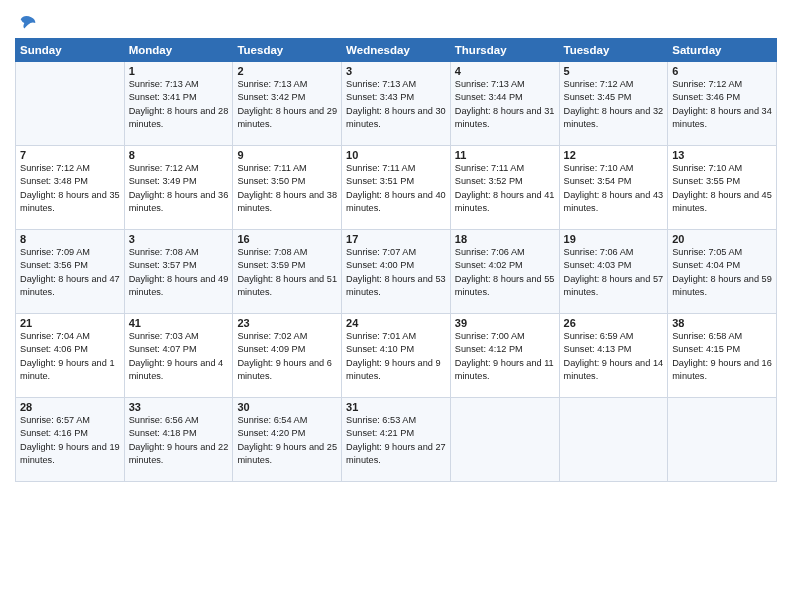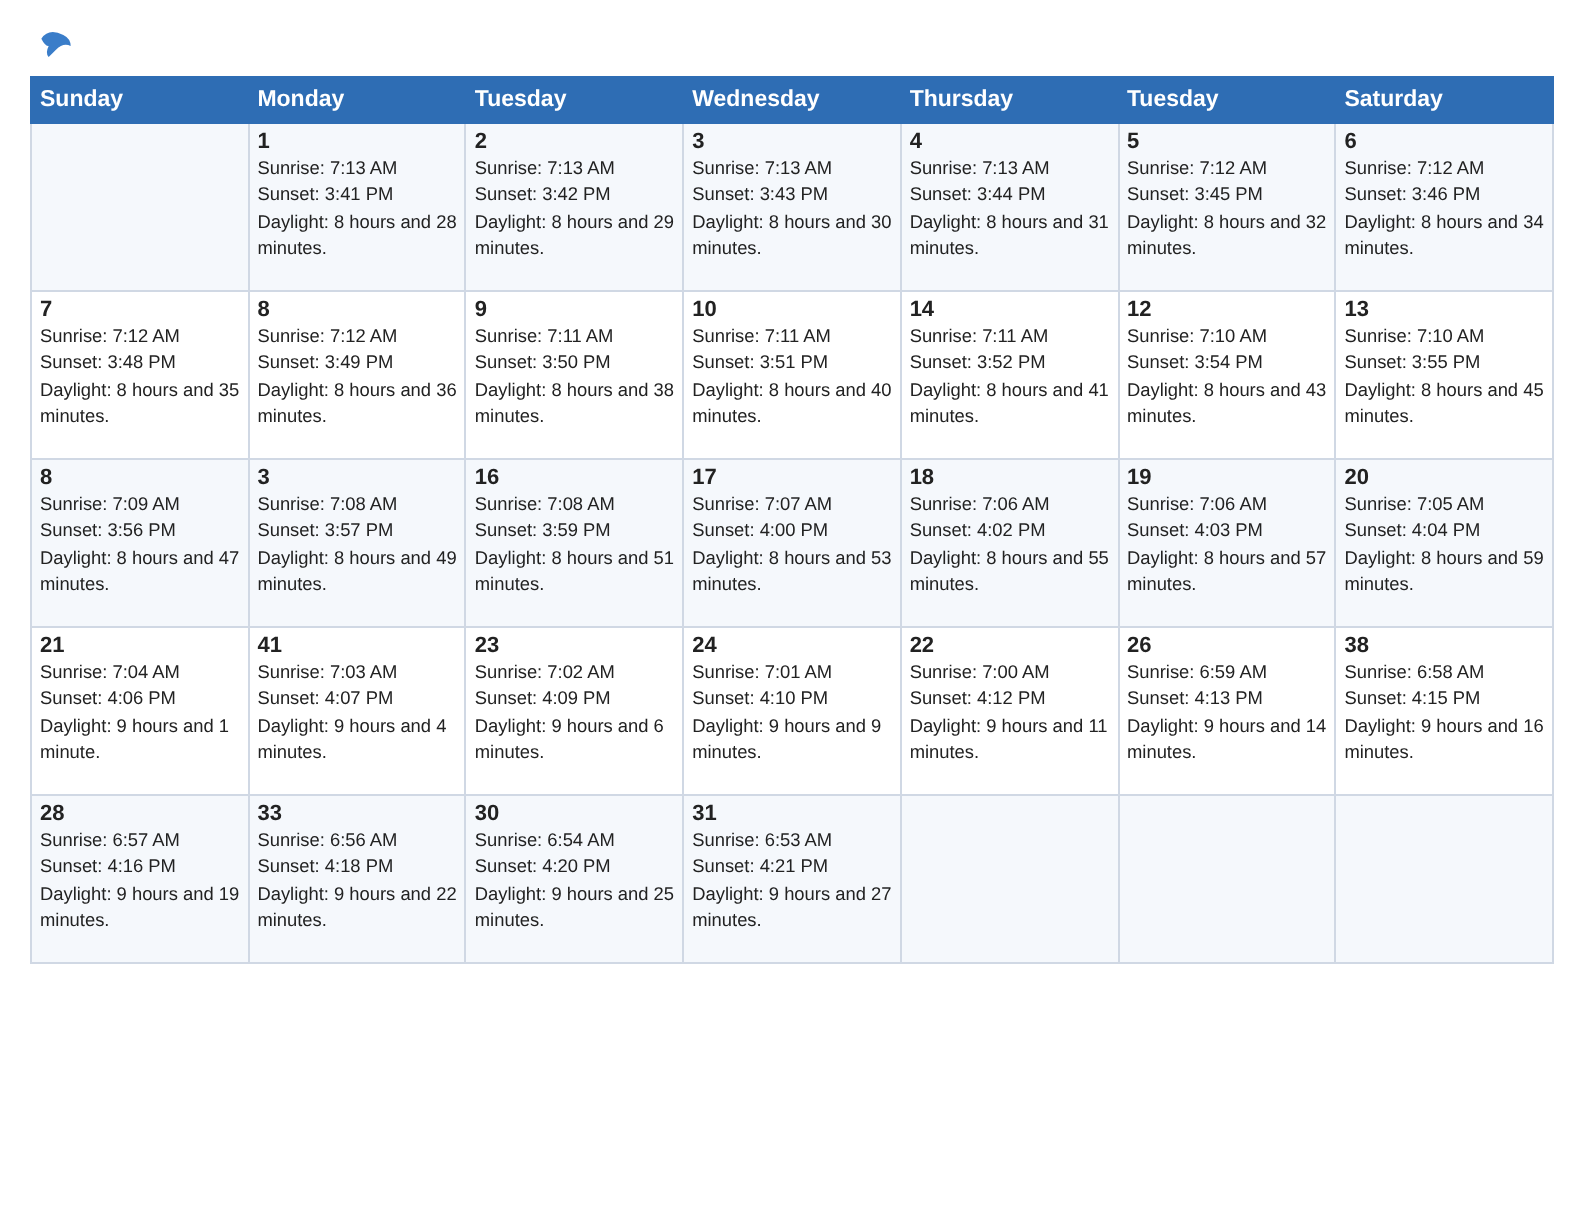--- a/index.html
+++ b/index.html
@@ -170,21 +170,21 @@
           </td>
           <td>
             <span class="day-num">9</span>
             <div class="cell-text">Sunrise: 7:11 AM<br>Sunset: 3:50 PM<br>Daylight: 8 hours and 38 minutes.</div>
           </td>
           <td>
             <span class="day-num">10</span>
             <div class="cell-text">Sunrise: 7:11 AM<br>Sunset: 3:51 PM<br>Daylight: 8 hours and 40 minutes.</div>
           </td>
           <td>
-            <span class="day-num">14</span>
+            <span class="day-num">11</span>
             <div class="cell-text">Sunrise: 7:11 AM<br>Sunset: 3:52 PM<br>Daylight: 8 hours and 41 minutes.</div>
           </td>
           <td>
             <span class="day-num">12</span>
             <div class="cell-text">Sunrise: 7:10 AM<br>Sunset: 3:54 PM<br>Daylight: 8 hours and 43 minutes.</div>
           </td>
           <td>
             <span class="day-num">13</span>
             <div class="cell-text">Sunrise: 7:10 AM<br>Sunset: 3:55 PM<br>Daylight: 8 hours and 45 minutes.</div>
           </td>
@@ -230,21 +230,21 @@
           </td>
           <td>
             <span class="day-num">23</span>
             <div class="cell-text">Sunrise: 7:02 AM<br>Sunset: 4:09 PM<br>Daylight: 9 hours and 6 minutes.</div>
           </td>
           <td>
             <span class="day-num">24</span>
             <div class="cell-text">Sunrise: 7:01 AM<br>Sunset: 4:10 PM<br>Daylight: 9 hours and 9 minutes.</div>
           </td>
           <td>
-            <span class="day-num">22</span>
+            <span class="day-num">39</span>
             <div class="cell-text">Sunrise: 7:00 AM<br>Sunset: 4:12 PM<br>Daylight: 9 hours and 11 minutes.</div>
           </td>
           <td>
             <span class="day-num">26</span>
             <div class="cell-text">Sunrise: 6:59 AM<br>Sunset: 4:13 PM<br>Daylight: 9 hours and 14 minutes.</div>
           </td>
           <td>
             <span class="day-num">38</span>
             <div class="cell-text">Sunrise: 6:58 AM<br>Sunset: 4:15 PM<br>Daylight: 9 hours and 16 minutes.</div>
           </td>

